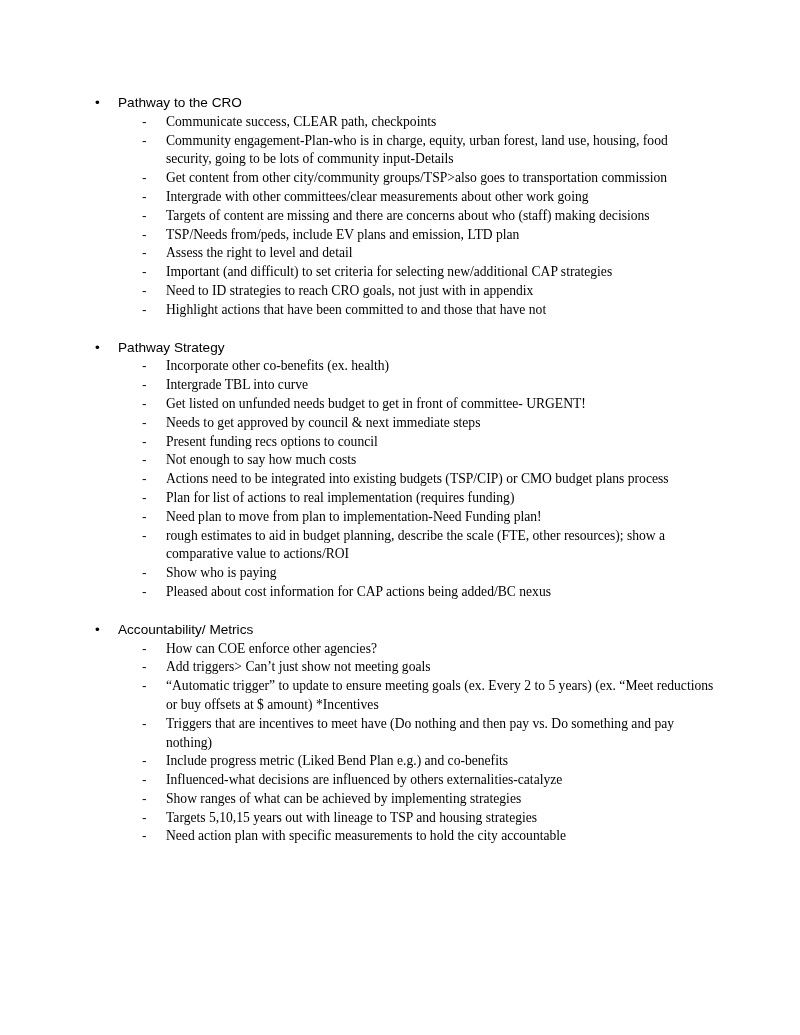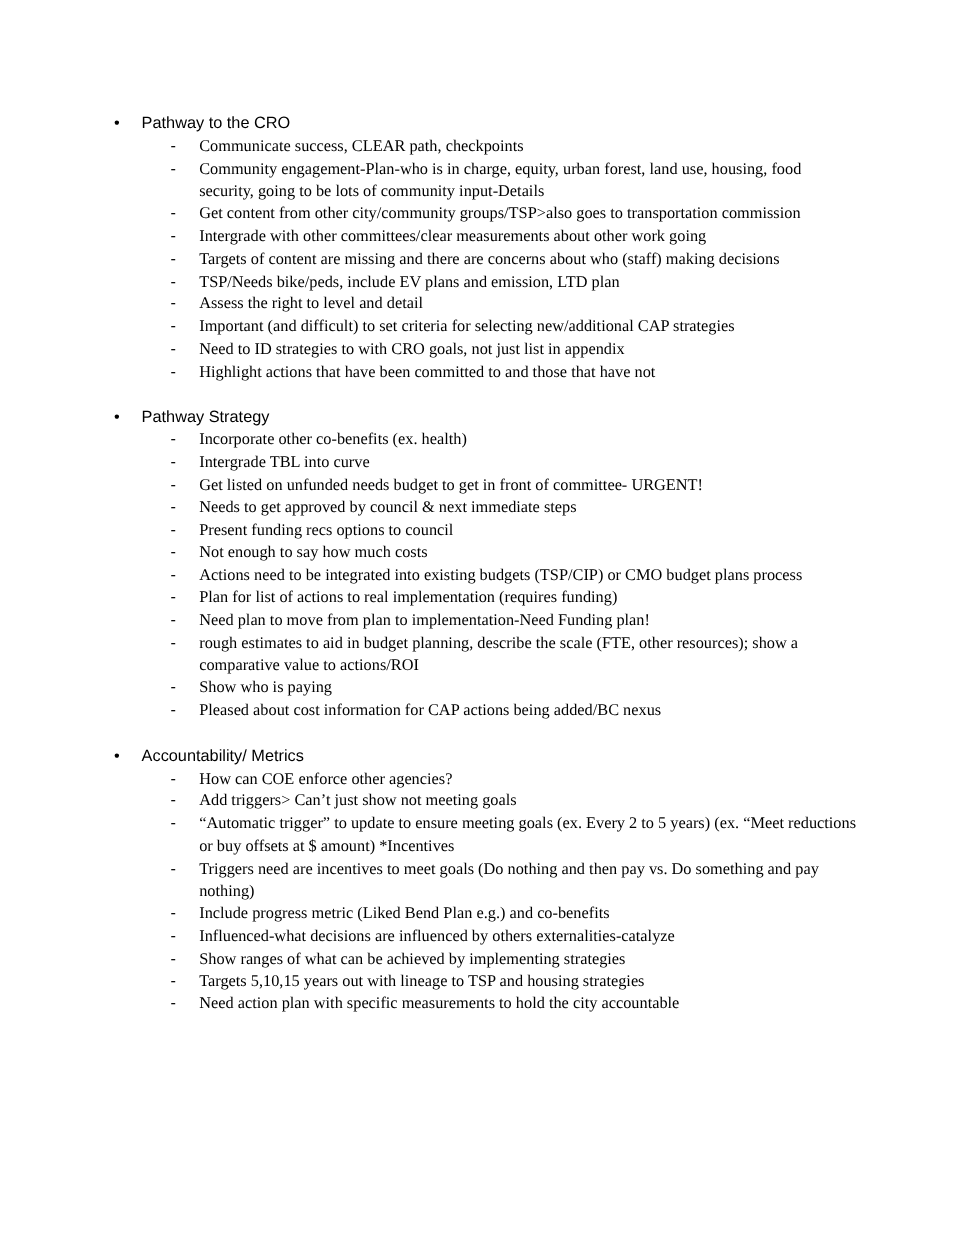--- a/index.html
+++ b/index.html
@@ -82,33 +82,33 @@
       <div class="item">
           <span class="dash">-</span>
           <span class="item-text">Intergrade with other committees/clear measurements about other work going</span>
         </div>
       <div class="item">
           <span class="dash">-</span>
           <span class="item-text">Targets of content are missing and there are concerns about who (staff) making decisions</span>
         </div>
       <div class="item">
           <span class="dash">-</span>
-          <span class="item-text">TSP/Needs bike/peds, include EV plans and emission, LTD plan</span>
+          <span class="item-text">TSP/Needs from/peds, include EV plans and emission, LTD plan</span>
         </div>
       <div class="item">
           <span class="dash">-</span>
           <span class="item-text">Assess the right to level and detail</span>
         </div>
       <div class="item">
           <span class="dash">-</span>
           <span class="item-text">Important (and difficult) to set criteria for selecting new/additional CAP strategies</span>
         </div>
       <div class="item">
           <span class="dash">-</span>
-          <span class="item-text">Need to ID strategies to with CRO goals, not just list in appendix</span>
+          <span class="item-text">Need to ID strategies to reach CRO goals, not just with in appendix</span>
         </div>
       <div class="item">
           <span class="dash">-</span>
           <span class="item-text">Highlight actions that have been committed to and those that have not</span>
         </div>
     </div>
   </div>
 
   <div class="section">
     <div class="heading-row">
@@ -180,21 +180,21 @@
       <div class="item">
           <span class="dash">-</span>
           <span class="item-text">Add triggers&gt; Can’t just show not meeting goals</span>
         </div>
       <div class="item">
           <span class="dash">-</span>
           <span class="item-text">“Automatic trigger” to update to ensure meeting goals (ex. Every 2 to 5 years) (ex. “Meet reductions or buy offsets at $ amount) *Incentives</span>
         </div>
       <div class="item">
           <span class="dash">-</span>
-          <span class="item-text">Triggers need are incentives to meet goals (Do nothing and then pay vs. Do something and pay nothing)</span>
+          <span class="item-text">Triggers that are incentives to meet have (Do nothing and then pay vs. Do something and pay nothing)</span>
         </div>
       <div class="item">
           <span class="dash">-</span>
           <span class="item-text">Include progress metric (Liked Bend Plan e.g.) and co-benefits</span>
         </div>
       <div class="item">
           <span class="dash">-</span>
           <span class="item-text">Influenced-what decisions are influenced by others externalities-catalyze</span>
         </div>
       <div class="item">

